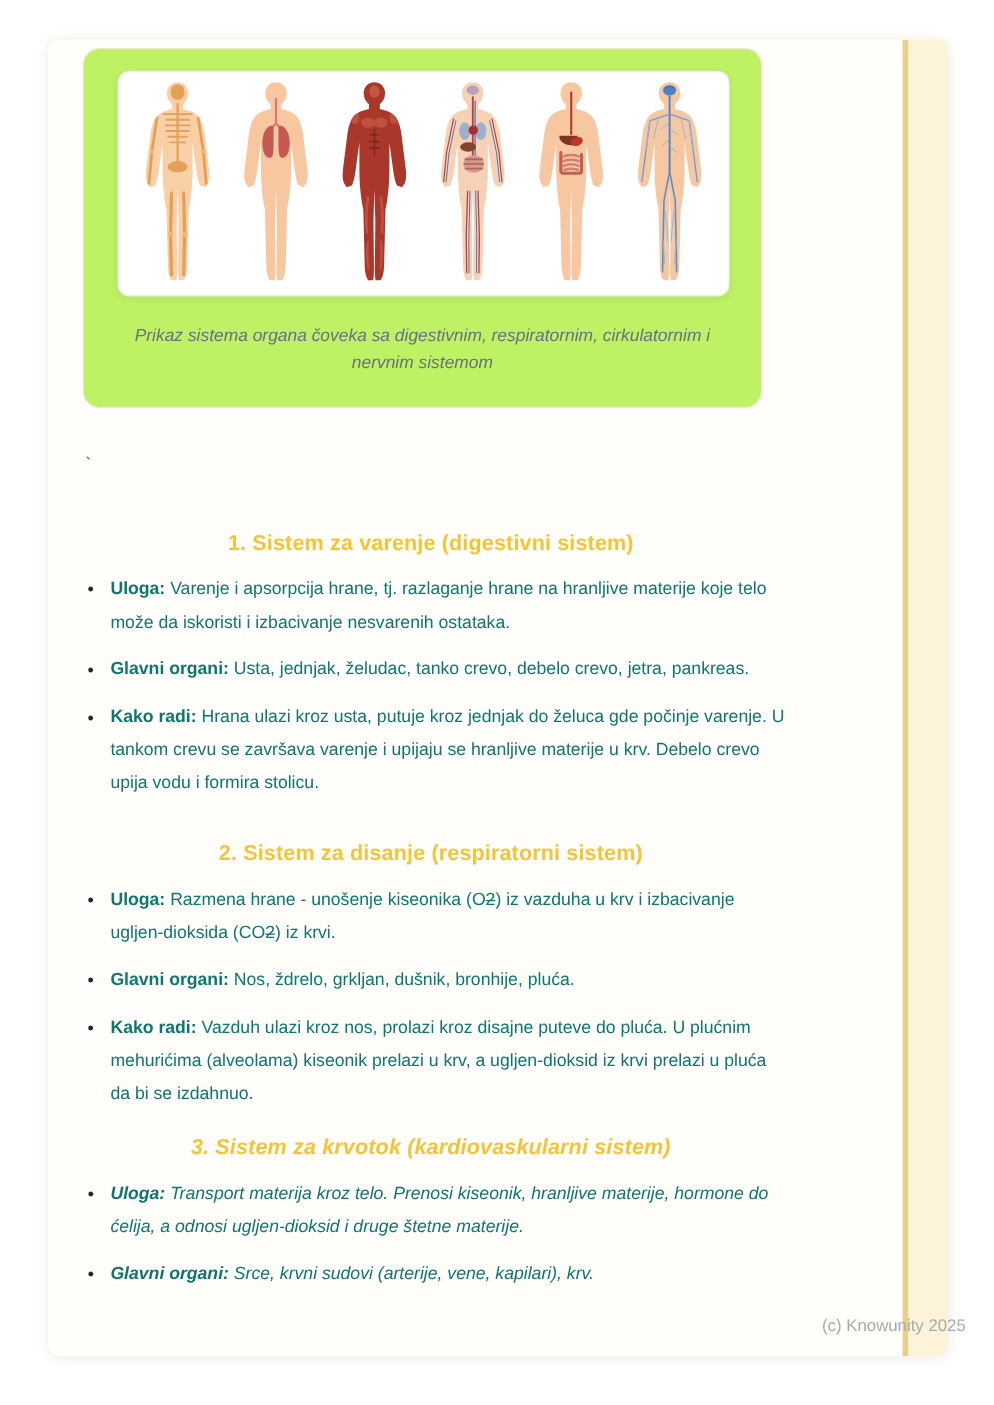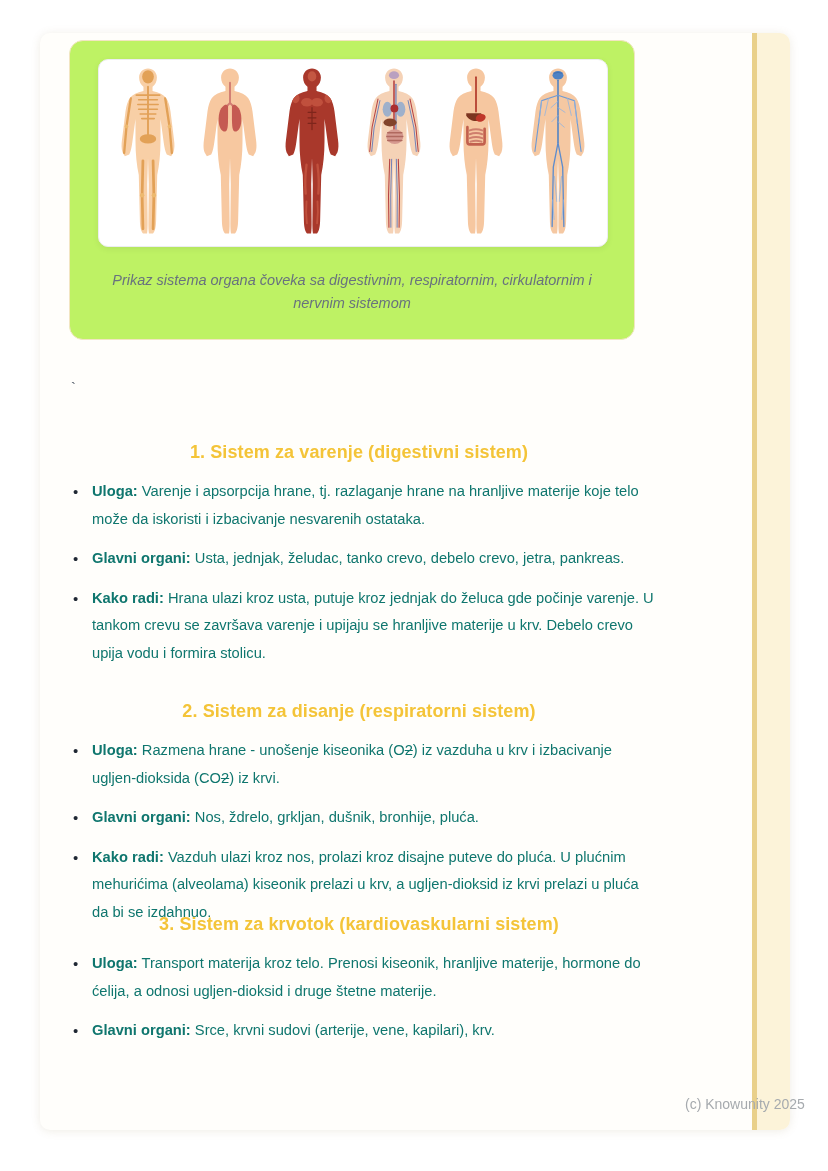--- a/index.html
+++ b/index.html
@@ -67,21 +67,21 @@
     color: #4b5563;
   }
   
   .section {
     position: absolute;
     left: 23px;
     width: 592px;
   }
   .s1 { top: 408px; }
   .s2 { top: 667px; }
-  .s3 { top: 880px; }
+  .s3 { top: 912px; font-style: italic; }
   .section h3 {
     font-size: 18px;
     line-height: 23px;
     font-weight: 700;
     color: #f4c438;
     margin: 0 0 14px 0;
     letter-spacing: 0.1px;
     text-align: center;
   }
   .section ul { list-style: none; }

